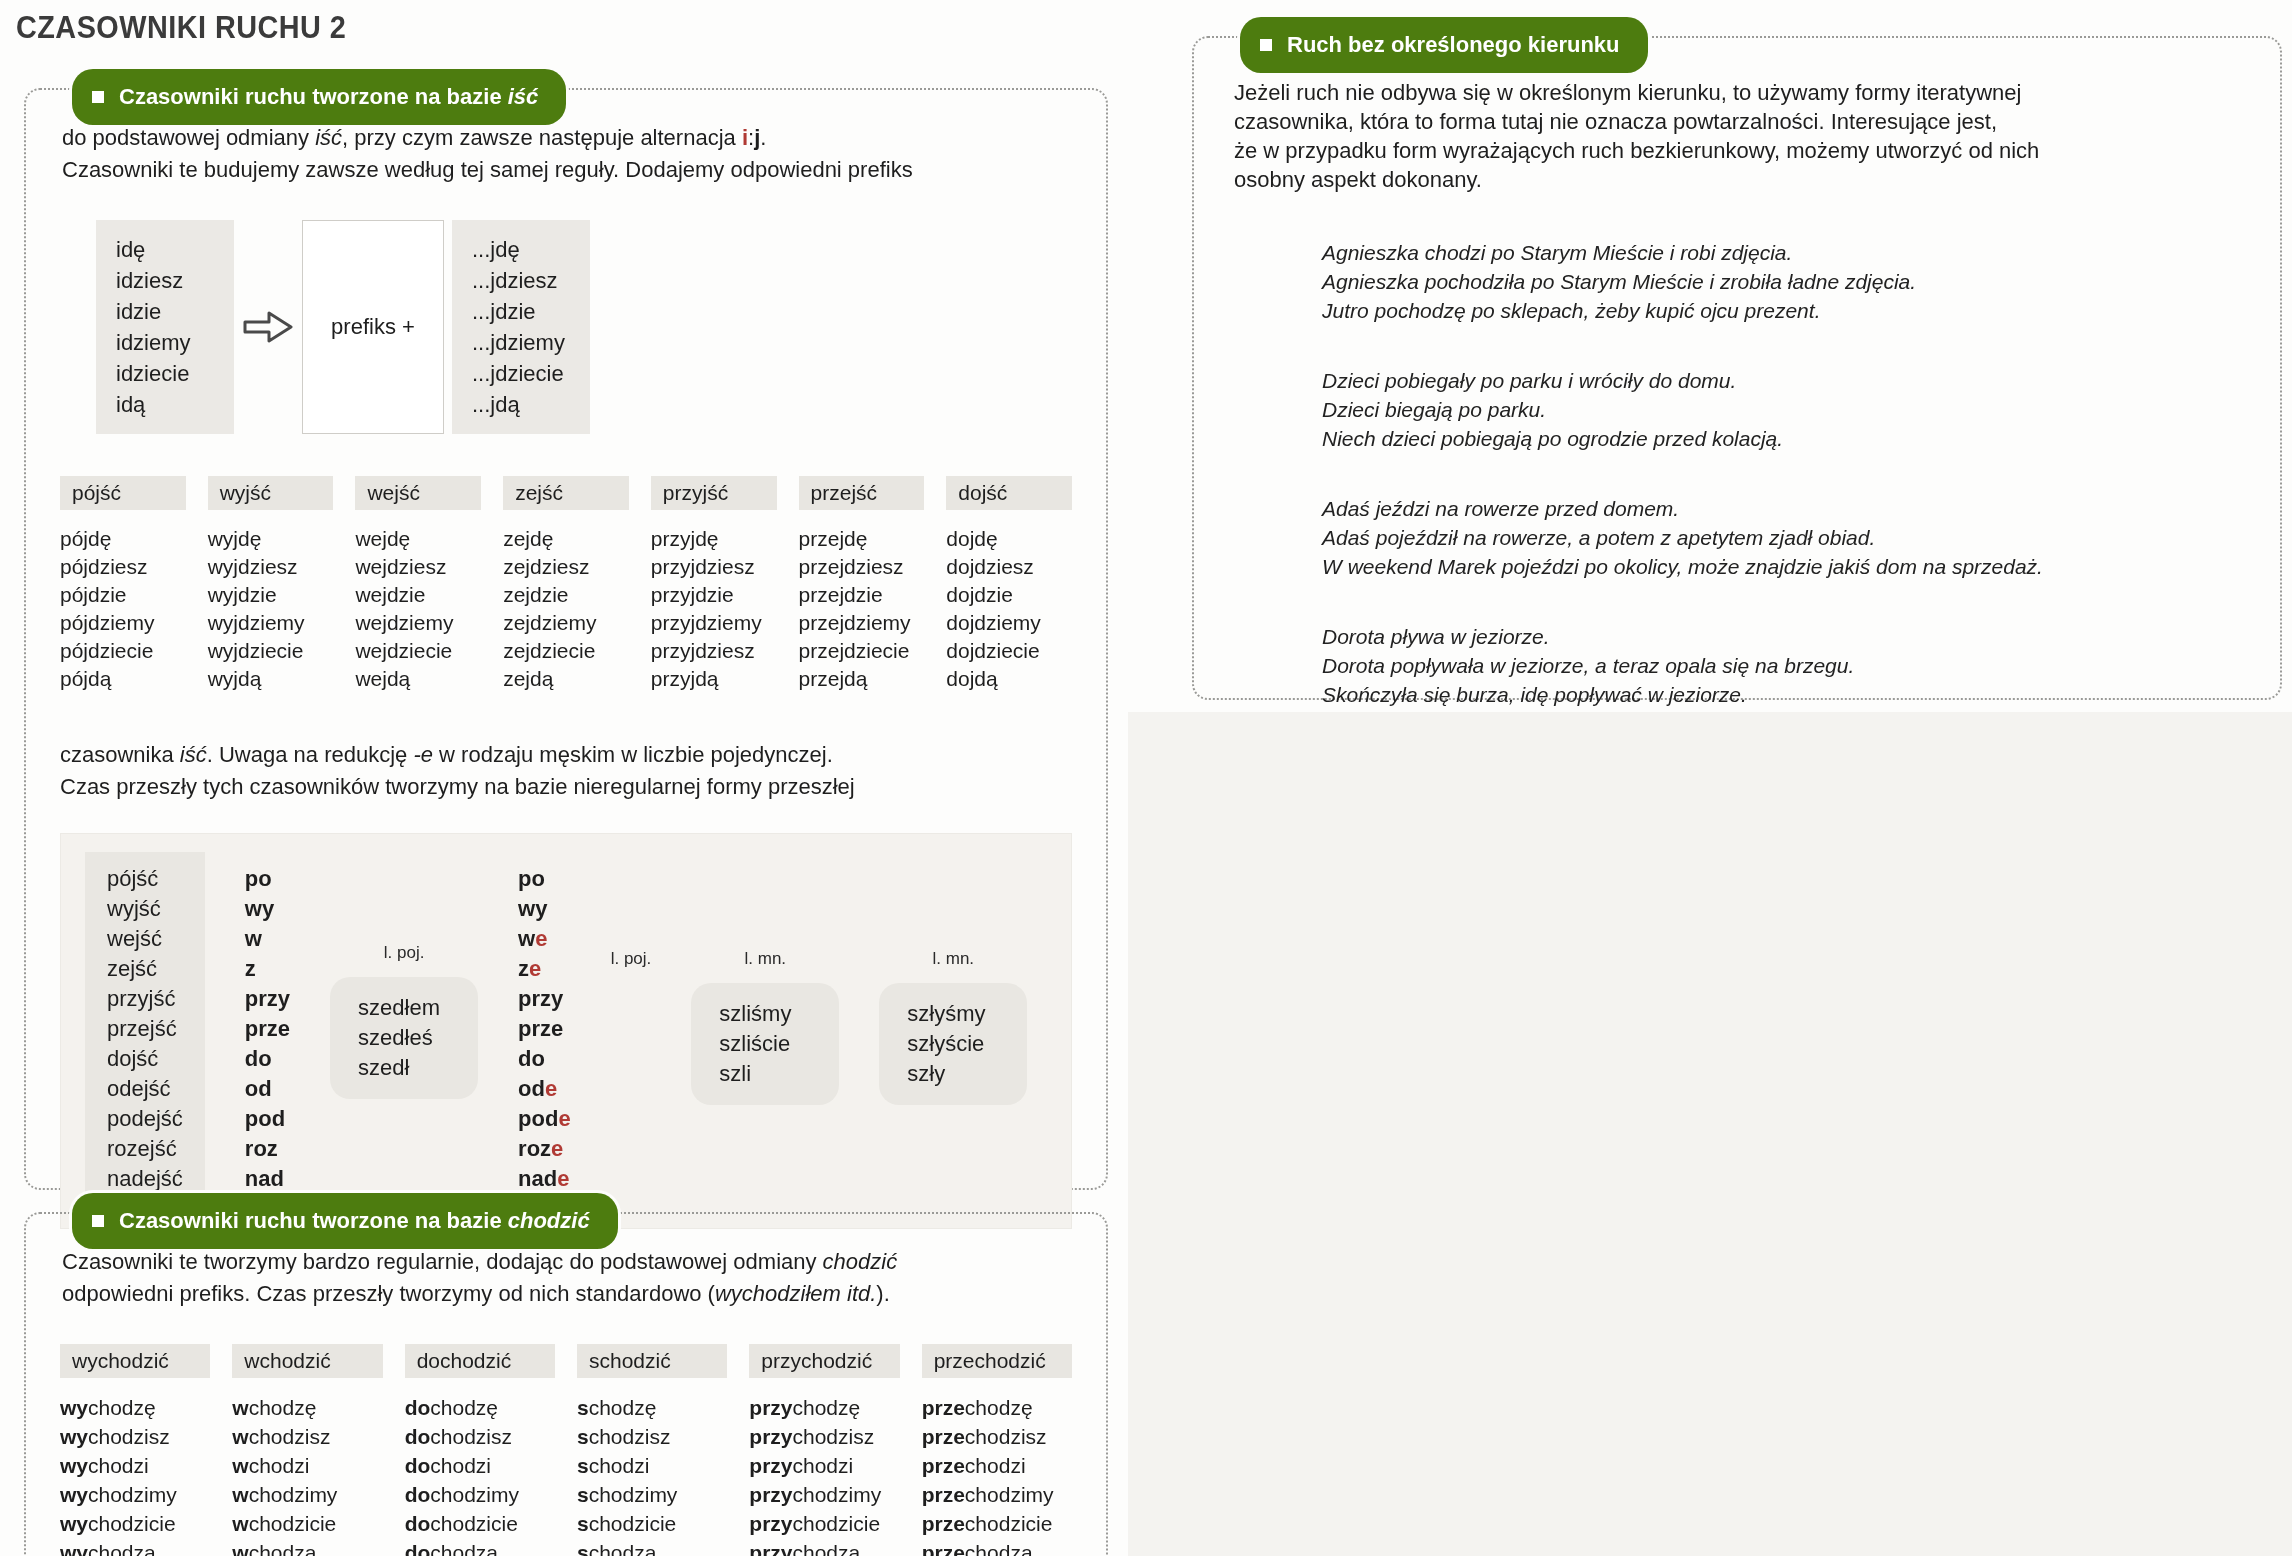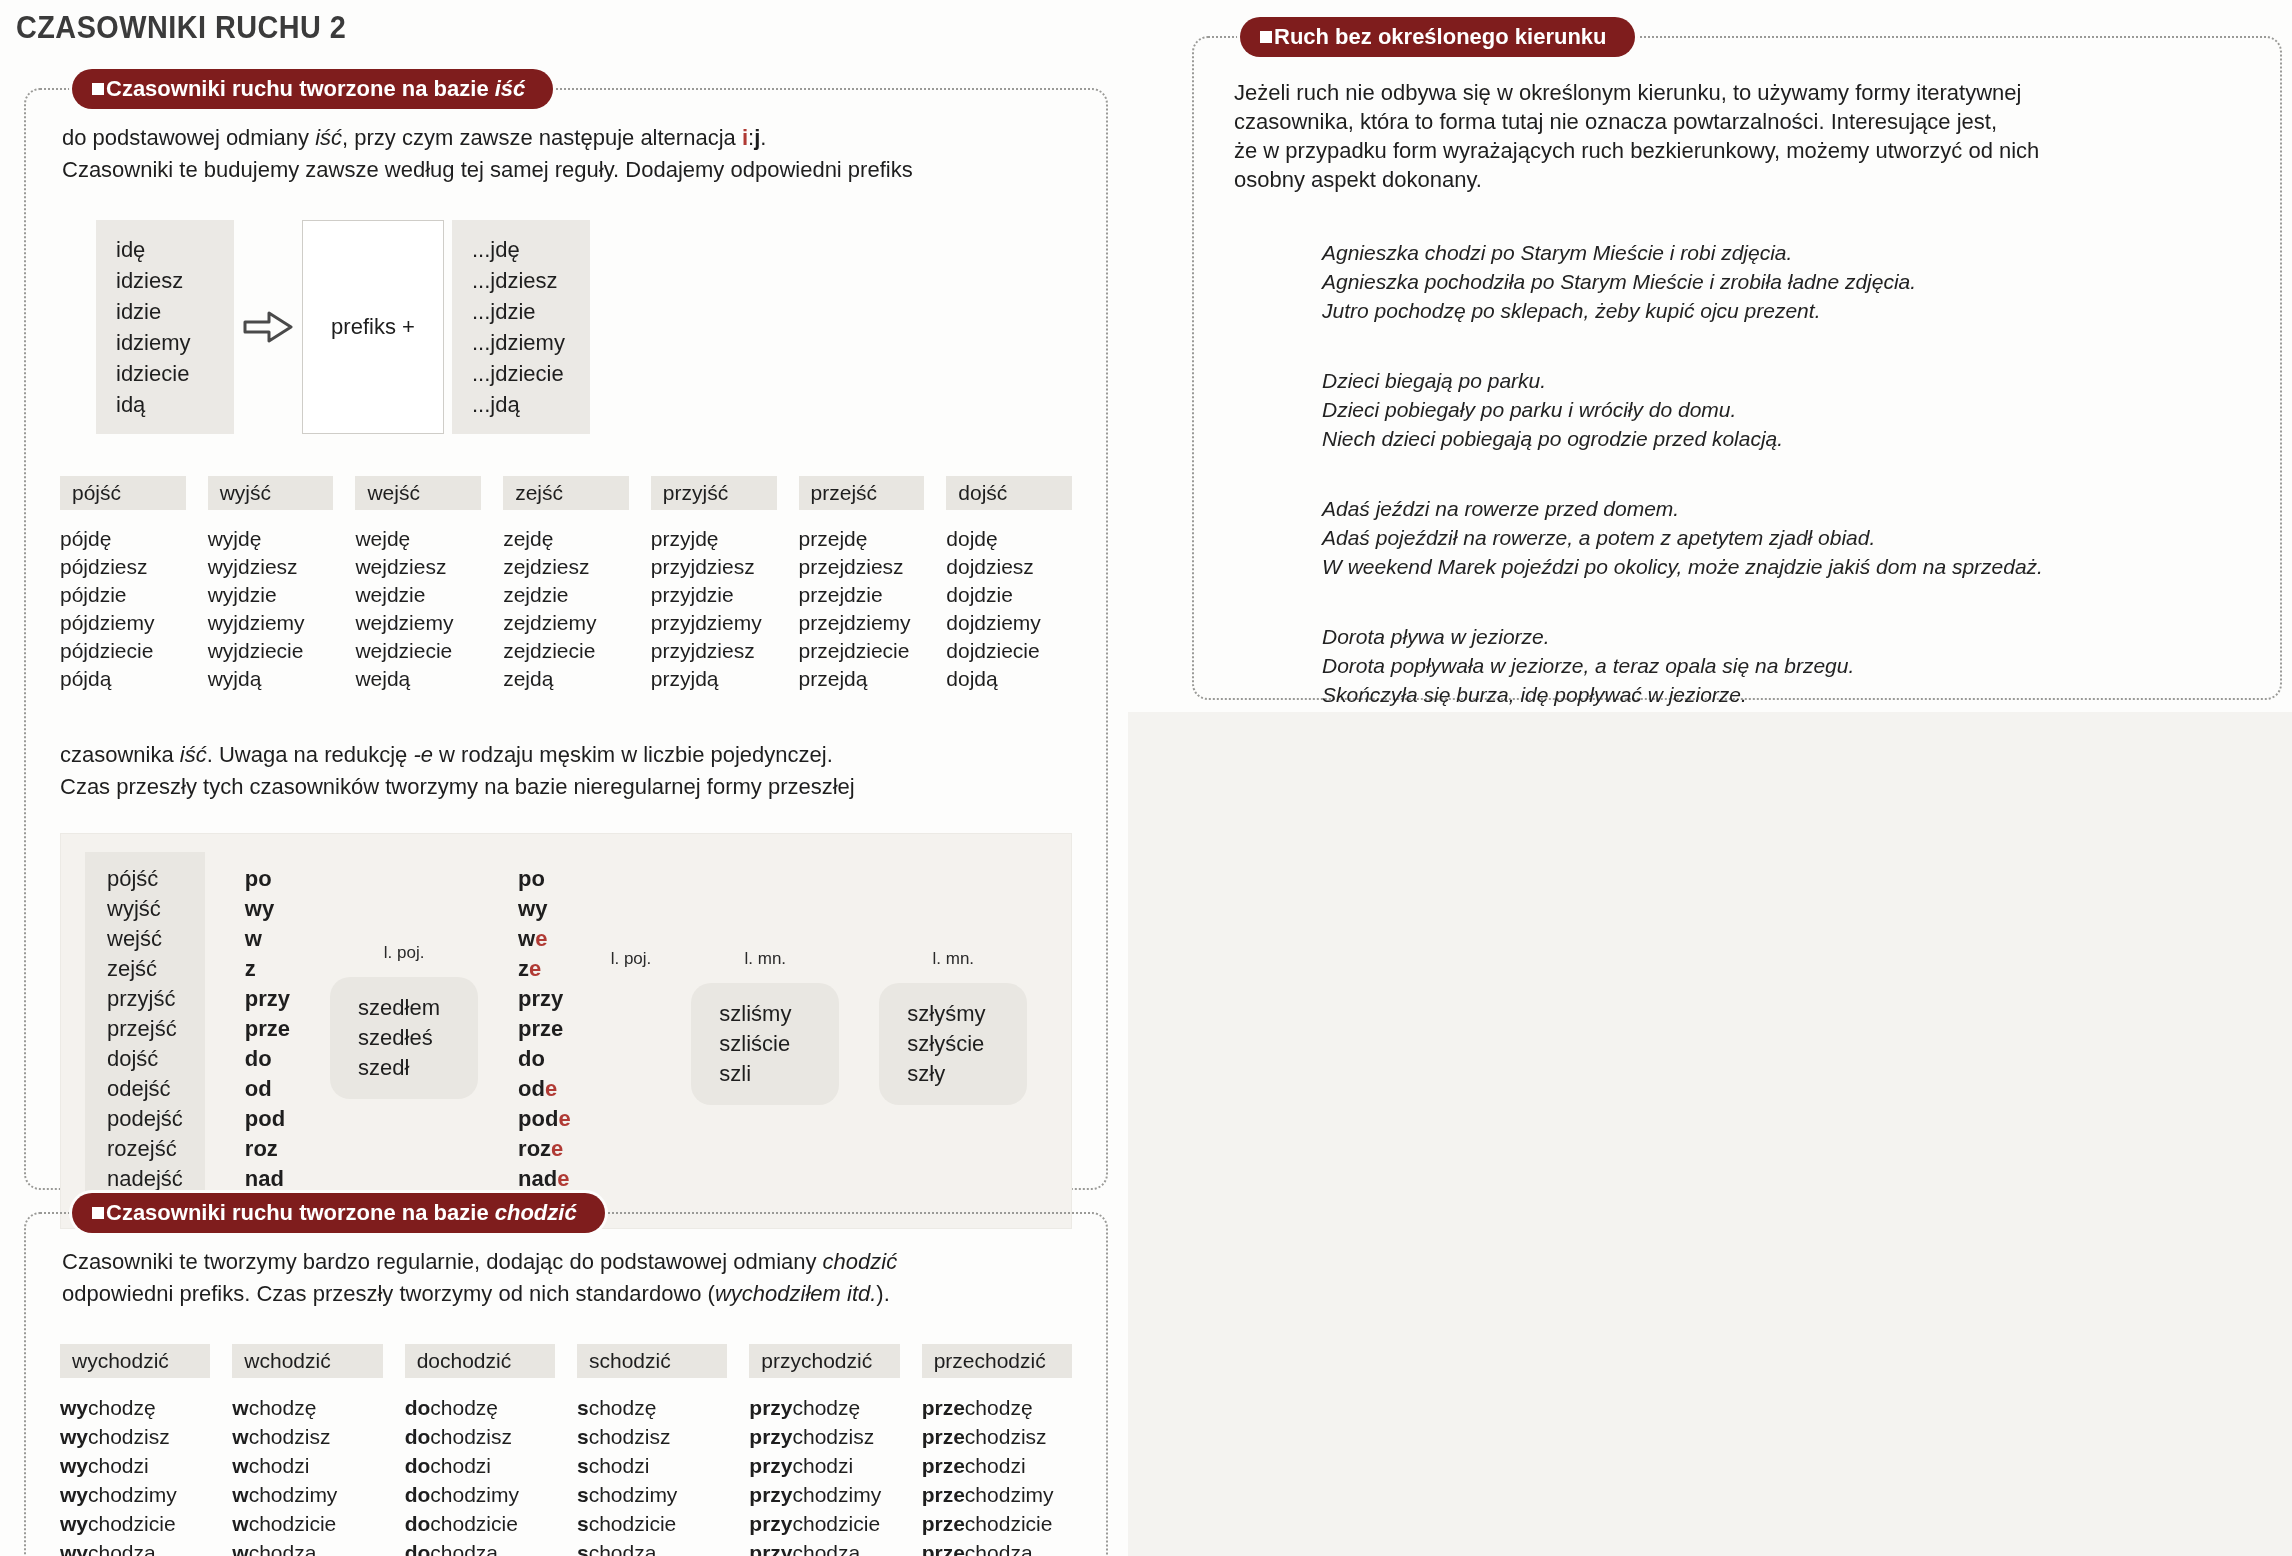--- a/index.html
+++ b/index.html
@@ -13,22 +13,22 @@
   #graywash{position:absolute;left:1128px;top:712px;right:0;bottom:0;background:#f4f3f0;}
 
   #page-title{position:absolute;left:16px;top:10px;font-size:31px;font-weight:bold;
         letter-spacing:.5px;color:#3b3b3b;transform:scaleX(.93);transform-origin:left center;}
 
   .box{position:absolute;border:2px dotted #9a9a97;border-radius:16px;background:transparent;}
   #box-isc{left:24px;top:88px;width:1080px;height:1098px;}
   #box-chodzic{left:24px;top:1212px;width:1080px;height:480px;}
   #panel-iterative{left:1192px;top:36px;width:1086px;height:660px;background:#fdfdfc;}
 
-  .pill{position:absolute;top:-21px;left:46px;height:40px;background:#7f1d1d;
-        border-radius:21px;display:flex;align-items:center;gap:2px;padding:0 28px 0 20px;
+  .pill{position:absolute;top:-21px;left:46px;height:56px;background:#4d7c0f;
+        border-radius:21px;display:flex;align-items:center;gap:15px;padding:0 28px 0 20px;
         color:#fff;font-weight:bold;font-size:22px;white-space:nowrap;
         box-shadow:0 0 0 3px #fdfdfc;}
   .pill .sq{width:12px;height:12px;background:#fff;flex:0 0 auto;}
 
   .inner{padding:18px 34px;}
 
   .intro{margin:14px 0 0 2px;font-size:22px;line-height:32px;}
 
   
   .diagram{margin-top:34px;display:flex;align-items:stretch;padding-left:36px;}
@@ -332,22 +332,22 @@
           <div class="tline">że w przypadku form wyrażających ruch bezkierunkowy, możemy utworzyć od nich</div>
           <div class="tline">osobny aspekt dokonany.</div>
         </div>
       <div class="examples" id="example-groups">
           <div class="egroup">
             <div>Agnieszka chodzi po Starym Mieście i robi zdjęcia.</div>
             <div>Agnieszka pochodziła po Starym Mieście i zrobiła ładne zdjęcia.</div>
             <div>Jutro pochodzę po sklepach, żeby kupić ojcu prezent.</div>
           </div>
           <div class="egroup">
+            <div>Dzieci pobiegały po parku i wróciły do domu.</div>
             <div>Dzieci biegają po parku.</div>
-            <div>Dzieci pobiegały po parku i wróciły do domu.</div>
             <div>Niech dzieci pobiegają po ogrodzie przed kolacją.</div>
           </div>
           <div class="egroup">
             <div>Adaś jeździ na rowerze przed domem.</div>
             <div>Adaś pojeździł na rowerze, a potem z apetytem zjadł obiad.</div>
             <div>W weekend Marek pojeździ po okolicy, może znajdzie jakiś dom na sprzedaż.</div>
           </div>
           <div class="egroup">
             <div>Dorota pływa w jeziorze.</div>
             <div>Dorota popływała w jeziorze, a teraz opala się na brzegu.</div>

